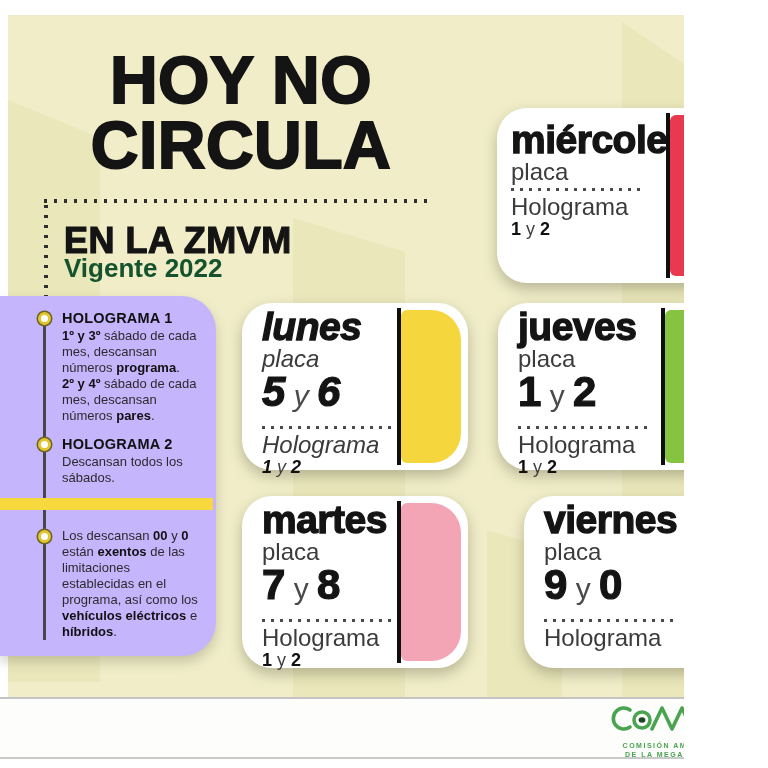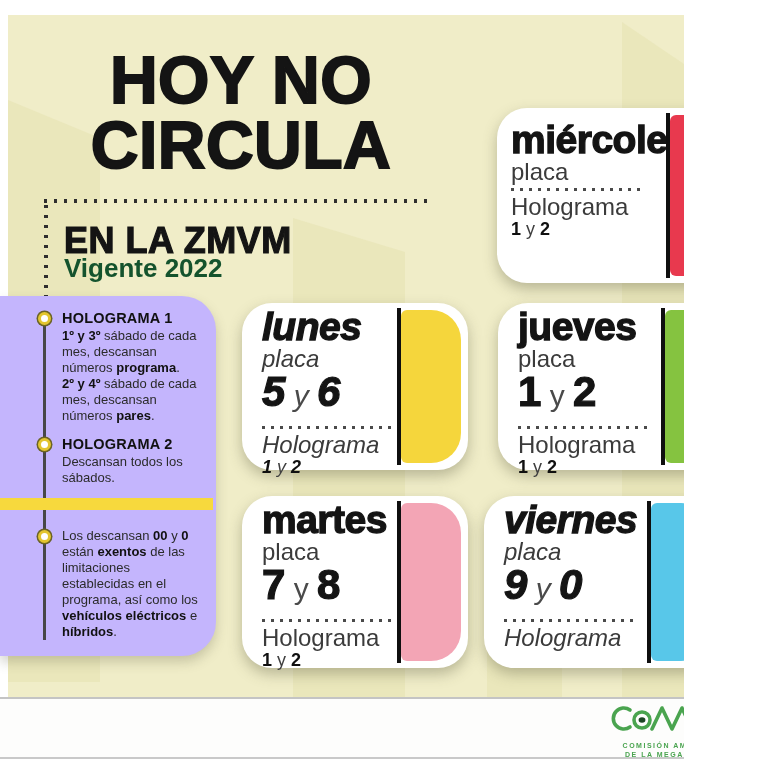--- a/index.html
+++ b/index.html
@@ -34,21 +34,21 @@
   .sb-item .body .b{font-weight:700;color:#111111;}
   .i1{top:14px}.i2{top:140px}.i3{top:232px}
 
   
   .card{position:absolute;background:#ffffff;border-radius:30px;box-shadow:0 6px 14px rgba(80,80,55,.35);
     box-sizing:border-box;padding:4px 0 0 20px;}
   .c0{left:497px;top:108px;width:240px;height:175px;padding-top:12px;padding-left:14px;}
   .c1{left:242px;top:303px;width:226px;height:167px;font-style:italic;}
   .c2{left:498px;top:303px;width:234px;height:167px;}
   .c3{left:242px;top:496px;width:226px;height:172px;}
-  .c4{left:484px;top:496px;width:234px;height:172px;font-style:italic;}
+  .c4{left:524px;top:496px;width:234px;height:172px;}
   .stripe{position:absolute;top:7px;bottom:7px;right:7px;width:60px;border-radius:6px 30px 30px 6px;}
   .stripe-line{position:absolute;top:5px;bottom:5px;right:67px;width:4.5px;background:#0f0f0f;}
   .day{font-size:39px;line-height:40px;font-weight:700;color:#141414;letter-spacing:-.5px;-webkit-text-stroke:1.3px #141414;}
   .placa{font-size:24px;line-height:24px;color:#3b3b3b;}
   .plates{line-height:42px;}
   .plates .b{font-size:42px;font-weight:700;color:#141414;-webkit-text-stroke:1.2px #141414;}
   .plates span:not(.b){font-size:30px;color:#4a4a4a;}
   .carddot{margin:4px 0 3px;height:3px;width:134px;
     background:repeating-linear-gradient(90deg,#4a4a4a 0 3px,transparent 3px 9px);}
   .hololabel{font-size:24px;line-height:25px;color:#3b3b3b;}

